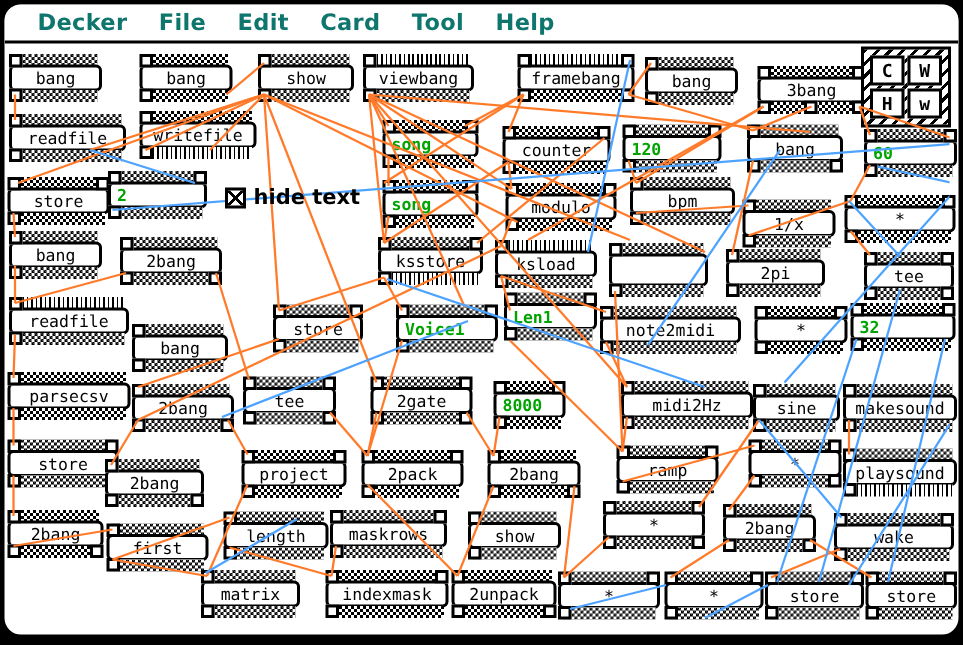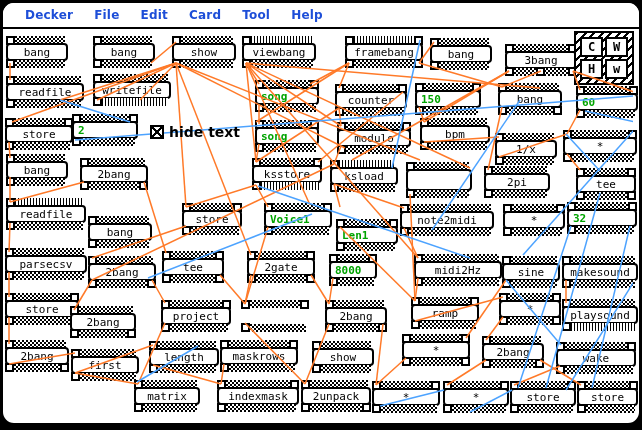--- a/index.html
+++ b/index.html
@@ -10,21 +10,21 @@
   .window{
     position:absolute;left:0;top:0;width:636px;height:420px;
     background:#fff;border:3px solid #000;border-radius:14px;overflow:hidden;
     box-sizing:content-box;
   }
   .menubar{
     position:absolute;top:0;left:0;right:0;height:24px;background:#fff;
     border-bottom:2px solid #000;display:flex;align-items:center;
     gap:21px;padding-left:22px;z-index:30;
   }
-  .menubar span{font-weight:bold;font-size:12px;color:#1d4ed8;letter-spacing:.2px;}
+  .menubar span{font-weight:bold;font-size:15px;color:#0f766e;letter-spacing:.2px;}
   .stage{position:absolute;left:0;top:0;width:630px;height:414px;}
   svg.wires{position:absolute;left:0;top:0;width:630px;height:414px;
     pointer-events:none;z-index:20;}
   .module{position:absolute;z-index:5;box-sizing:border-box;}
   .m-strip{position:absolute;left:3px;right:3px;height:8px;}
   .m-strip.top{top:0;}
   .m-strip.bottom{bottom:0;}
   .checker{
     background-color:#fff;
     background-image:
@@ -155,21 +155,21 @@
         <div class="module" style="left: 332px; top: 81px; width: 72px; height: 32px;">
           <div class="m-strip top checker"></div>
           <div class="m-body">counter</div>
           <div class="m-strip bottom checker"></div>
           <div class="tab tl"></div>
           <div class="tab tr"></div>
           <div class="tab bl"></div>
         </div>
         <div class="module value" style="left: 412px; top: 80px; width: 66px; height: 32px;">
           <div class="m-strip top checker"></div>
-          <div class="m-body" style="color: rgb(0, 164, 0);">150</div>
+          <div class="m-body" style="color: rgb(0, 164, 0);">120</div>
           <div class="m-strip bottom checker"></div>
           <div class="tab tl"></div>
           <div class="tab tr"></div>
           <div class="tab bl"></div>
         </div>
         <div class="module" style="left: 495px; top: 80px; width: 64px; height: 32px;">
           <div class="m-strip top checker"></div>
           <div class="m-body">bang</div>
           <div class="m-strip bottom checker"></div>
           <div class="tab tl"></div>
@@ -314,21 +314,21 @@
           <div class="tab bl"></div>
         </div>
         <div class="module value" style="left: 261px; top: 200px; width: 68px; height: 32px;">
           <div class="m-strip top checker"></div>
           <div class="m-body" style="color: rgb(0, 164, 0);">Voice1</div>
           <div class="m-strip bottom checker"></div>
           <div class="tab tl"></div>
           <div class="tab tr"></div>
           <div class="tab bl"></div>
         </div>
-        <div class="module value" style="left: 333px; top: 216px; width: 62px; height: 32px;">
+        <div class="module value" style="left: 333px; top: 192px; width: 62px; height: 32px;">
           <div class="m-strip top checker"></div>
           <div class="m-body" style="color: rgb(0, 164, 0);">Len1</div>
           <div class="m-strip bottom checker"></div>
           <div class="tab tl"></div>
           <div class="tab tr"></div>
           <div class="tab bl"></div>
         </div>
         <div class="module" style="left: 397px; top: 201px; width: 94px; height: 32px;">
           <div class="m-strip top checker"></div>
           <div class="m-body">note2midi</div>
@@ -433,20 +433,21 @@
         <div class="module" style="left: 158px; top: 297px; width: 70px; height: 32px;">
           <div class="m-strip top checker"></div>
           <div class="m-body">project</div>
           <div class="m-strip bottom checker"></div>
           <div class="tab tl"></div>
           <div class="tab tr"></div>
           <div class="tab bl"></div>
         </div>
         <div class="module" style="left: 238px; top: 297px; width: 68px; height: 32px;">
           <div class="m-strip top checker"></div>
+          <div class="m-body">2pack</div>
           <div class="m-strip bottom checker"></div>
           <div class="tab tl"></div>
           <div class="tab tr"></div>
           <div class="tab bl"></div>
         </div>
         <div class="module" style="left: 322px; top: 297px; width: 62px; height: 32px;">
           <div class="m-strip top checker"></div>
           <div class="m-body">2bang</div>
           <div class="m-strip bottom checker"></div>
           <div class="tab tl"></div>

